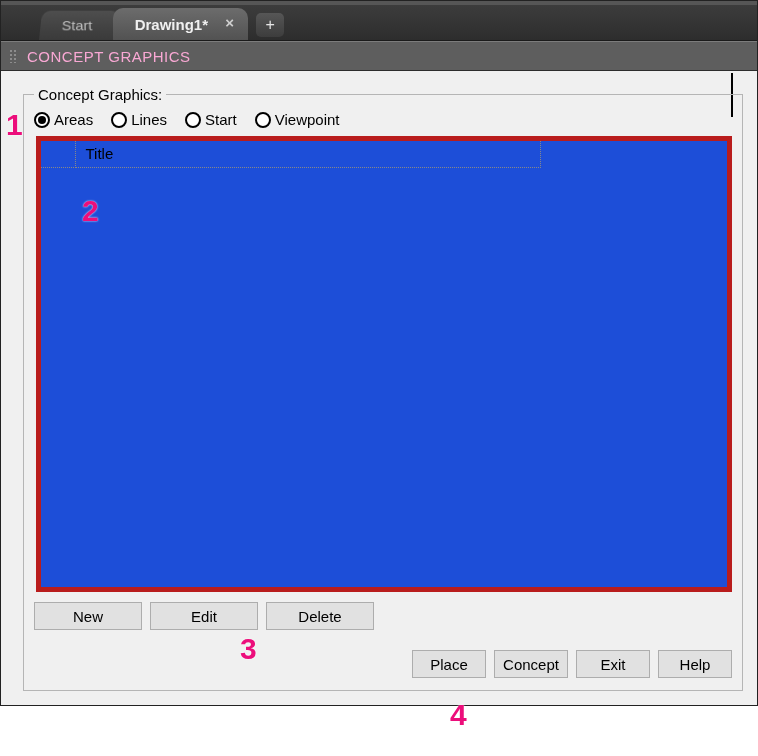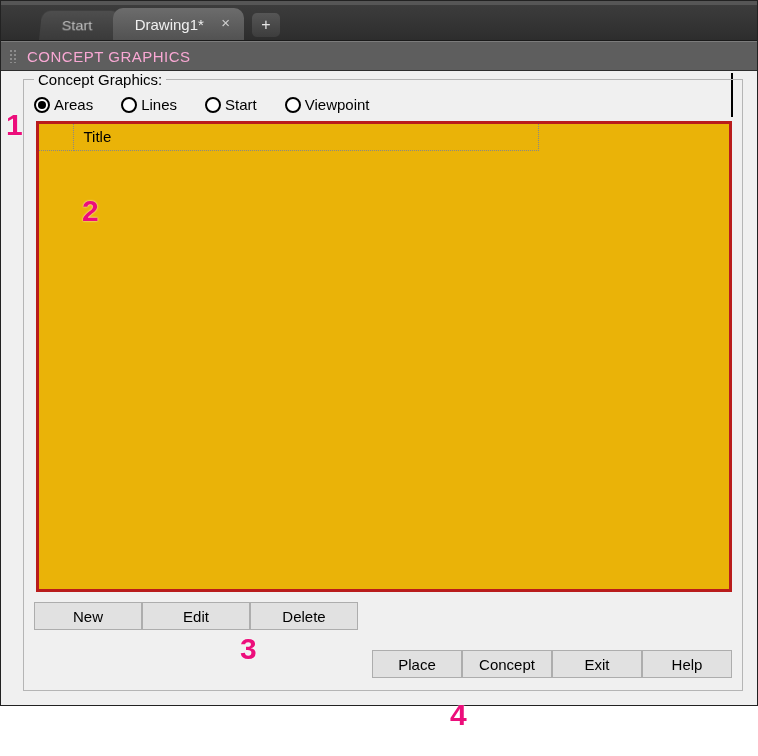--- a/index.html
+++ b/index.html
@@ -3,44 +3,44 @@
 <meta charset="utf-8">
 <style>
   * { box-sizing: border-box; margin: 0; padding: 0; font-family: "Segoe UI", Tahoma, sans-serif; }
   html, body { width: 758px; height: 756px; background: #fff; overflow: hidden; }
   .window { width: 758px; height: 706px; display: flex; flex-direction: column; background: #3d3d3d; border: 1px solid #222; }
   
   .tab-strip { height: 40px; background: linear-gradient(#3e3e3e,#2d2d2d); display: flex; align-items: flex-end; padding: 0 0 0 38px; position: relative; border-bottom: 1px solid #1a1a1a; }
   .tab-strip::before { content:""; position:absolute; top:0; left:0; right:0; height:4px; background:#565656; }
   .tab { position: relative; height: 32px; padding: 0 30px 0 22px; margin-right: -10px; display:flex; align-items:center; color:#bdbdbd; font-size:15px; }
   .tab.inactive { background: linear-gradient(#4e4e4e,#3a3a3a); border-radius: 10px 10px 0 0; transform: perspective(40px) rotateX(6deg); transform-origin: bottom; }
-  .tab.active { background: linear-gradient(#6c6c6c,#525252); color:#f0f0f0; border-radius: 10px 10px 0 0; z-index:2; padding-right: 40px; }
+  .tab.active { background: linear-gradient(#6c6c6c,#525252); color:#f0f0f0; border-radius: 10px 10px 0 0; z-index:2; padding-right: 40px; font-weight: bold; }
   .tab .close { position:absolute; right:14px; top:6px; color:#cfcfcf; font-size:15px; cursor:pointer; }
   .new-tab { width:28px; height:24px; margin-left:18px; margin-bottom:3px; display:flex; align-items:center; justify-content:center; background:linear-gradient(#565656,#3d3d3d); border-radius:5px; color:#e6e6e6; font-size:16px; cursor:pointer; }
   
   .panel-header { height:30px; background:#5e5e5e; border-top:1px solid #7c7c7c; border-bottom:1px solid #2d2d2d; display:flex; align-items:center; padding-left:8px; color:#f9a8d4; font-size:15px; letter-spacing:0.5px; }
   .panel-header .grip { display:inline-block; width:8px; height:14px; margin-right:10px; background:
     radial-gradient(circle,#8d8d8d 1px,transparent 1.3px) 0 0/4px 4px; }
   
-  .panel-body { flex:1; background:#f0f0f0; padding:0 14px 14px 22px; display:flex; flex-direction:column; position:relative; }
+  .panel-body { flex:1; background:#f0f0f0; padding:15px 14px 14px 22px; display:flex; flex-direction:column; position:relative; }
   .vdiv { position:absolute; right:24px; top:2px; width:2px; height:44px; background:#000; }
   fieldset.group { border:1px solid #b5b5b5; padding:6px 10px 12px 10px; position:relative; flex:1; display:flex; flex-direction:column; }
   fieldset.group > legend { font-size:15px; color:#000; padding:0 4px; }
-  .radio-row { display:flex; gap:28px; align-items:flex-end; margin:2px 0 8px 0; }
+  .radio-row { display:flex; gap:18px; align-items:flex-end; margin:2px 0 8px 0; }
   .radio-item { display:flex; align-items:center; gap:4px; cursor:pointer; font-size:15px; }
   .radio-outer { width:16px; height:16px; border:2px solid #000; border-radius:50%; display:flex; align-items:center; justify-content:center; background:#fff; }
   .radio-outer.sel::after { content:""; width:8px; height:8px; background:#000; border-radius:50%; }
-  .listbox { flex:1; border:3px solid #b91c1c; background:#eab308; padding:0; overflow:auto; margin-left:2px; }
+  .listbox { flex:1; border:5px solid #b91c1c; background:#1d4ed8; padding:0; overflow:auto; margin-left:2px; }
   .listbox table { border-collapse:collapse; width:500px; }
   .listbox th { text-align:left; font-weight:400; font-size:15px; padding:4px 10px; border:1px dotted #888; border-top:none; height:26px; }
   .listbox th:first-child { width:34px; border-left:none; }
-  .btn-row { display:flex; gap:0; margin-top:10px; }
+  .btn-row { display:flex; gap:8px; margin-top:10px; }
   .btn-row.right { justify-content:flex-end; margin-top:20px; }
   button.win { width:108px; height:28px; background:#e1e1e1; border:1px solid #adadad; font-size:15px; color:#000; cursor:pointer; }
-  button.win.small { width:90px; }
+  button.win.small { width:74px; }
   
   .anno { position:absolute; font-weight:800; font-size:30px; color:#ec0e7b; pointer-events:none; font-family: Arial, sans-serif; z-index:50; text-shadow:0 0 2px #fff; }
 </style>
 </head>
 <body>
 
 <div class="window">
 
   <div class="tab-strip">
     <div class="tab inactive">

